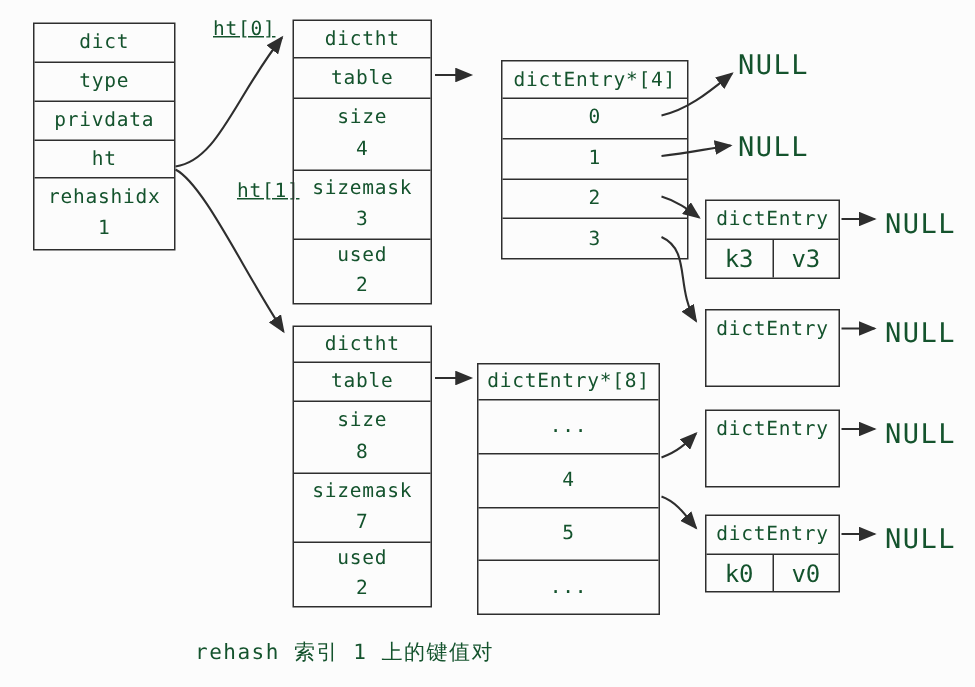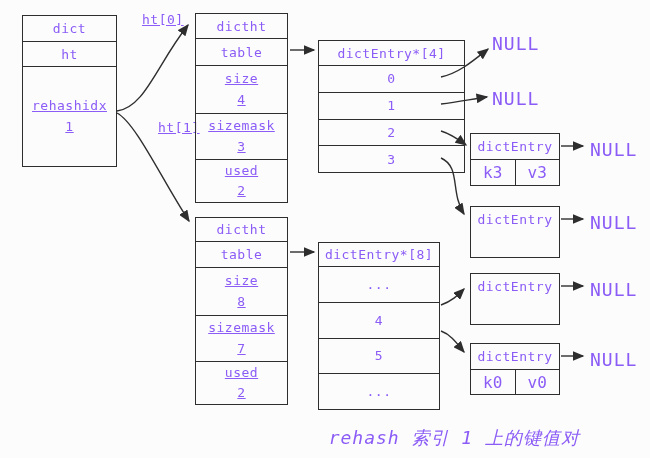--- a/index.html
+++ b/index.html
@@ -1,48 +1,47 @@
 <!DOCTYPE html>
 <html><head>
 <meta charset="utf-8">
 <style>
   html,body{margin:0;padding:0;background:#ffffff;}
   .canvas{
     position:relative;width:650px;height:458px;background:#fcfcfc;
-    font-family:"DejaVu Sans Mono","Liberation Mono",monospace;color:#8b5cf6;
+    font-family:"DejaVu Sans Mono","Liberation Mono",monospace;color:#14532d;
     overflow:hidden;
   }
   .box{
     position:absolute;border:1.6px solid #2e2e2e;box-sizing:border-box;
     display:flex;flex-direction:column;
   }
   .cell{
     display:flex;align-items:center;justify-content:center;
     border-top:1.4px solid #2e2e2e;font-size:13px;letter-spacing:.5px;
     flex:0 0 auto;
   }
   .cell:first-child{border-top:none;}
   .cell.grow{flex:1 1 auto;}
-  .two{flex-direction:column;line-height:1.55;text-decoration:underline;}
+  .two{flex-direction:column;line-height:1.55;}
   .ptr-label{position:absolute;font-size:13px;letter-spacing:.5px;text-decoration:underline;}
   .null-label{position:absolute;font-size:18px;letter-spacing:1px;}
   .entry{
     position:absolute;width:90px;border:1.6px solid #2e2e2e;box-sizing:border-box;
     display:flex;flex-direction:column;
   }
   .entry-title{height:25px;display:flex;align-items:center;justify-content:center;font-size:13px;letter-spacing:.5px;}
   .entry-cells{display:flex;border-top:1.4px solid #2e2e2e;flex:1 1 auto;}
   .entry-cells>div{flex:1;display:flex;align-items:center;justify-content:center;font-size:16px;}
   .entry-cells>div+div{border-left:1.4px solid #2e2e2e;}
   svg.arrows{position:absolute;left:0;top:0;pointer-events:none;}
   .caption{
-    position:absolute;left:130px;top:426px;width:450px;text-align:right;
-    font-size:18px;letter-spacing:1px;
+    position:absolute;left:130px;top:426px;width:450px;text-align:left;
+    font-size:14px;letter-spacing:1px;
     font-family:"DejaVu Sans Mono","DejaVu Sans","Liberation Sans",monospace,sans-serif;
-    font-style:italic;
   }
 </style>
 </head>
 <body>
 
 <div class="canvas">
 
   <svg class="arrows" width="650" height="458" viewBox="0 0 650 458">
     <defs>
       <marker id="ah" markerWidth="9" markerHeight="7" refX="7.5" refY="3.5" orient="auto">
@@ -64,20 +63,26 @@
       <path d="M441,331 C452,335 458,345 464,352" marker-end="url(#ah)"></path>
       <path d="M561,286 L583,286" marker-end="url(#ah)"></path>
       <path d="M561,356 L583,356" marker-end="url(#ah)"></path>
     </g>
   </svg>
 
   <div class="box" style="left:22px;top:15px;width:95px;height:152px">
     <div class="cell" style="height:25px">
         <span>dict</span>
       </div>
+    <div class="cell" style="height:25px">
+        <span>type</span>
+      </div>
+    <div class="cell" style="height:25px">
+        <span>privdata</span>
+      </div>
     <div class="cell" style="height:24px">
         <span>ht</span>
       </div>
     <div class="cell two grow">
       <span>rehashidx</span>
       <span>1</span>
     </div>
   </div>
 
   <span class="ptr-label" style="left:142px;top:12px">ht[0]</span>
@@ -97,21 +102,21 @@
     <div class="cell two" style="height:45px">
       <span>sizemask</span>
       <span>3</span>
     </div>
     <div class="cell two grow">
       <span>used</span>
       <span>2</span>
     </div>
   </div>
 
-  <div class="box" style="left:318px;top:40px;width:147px;height:133px">
+  <div class="box" style="left:334px;top:40px;width:125px;height:133px">
     <div class="cell" style="height:24px">
         <span>dictEntry*[4]</span>
       </div>
     <div class="cell grow">
         <span>0</span>
       </div>
     <div class="cell grow">
         <span>1</span>
       </div>
     <div class="cell grow">

